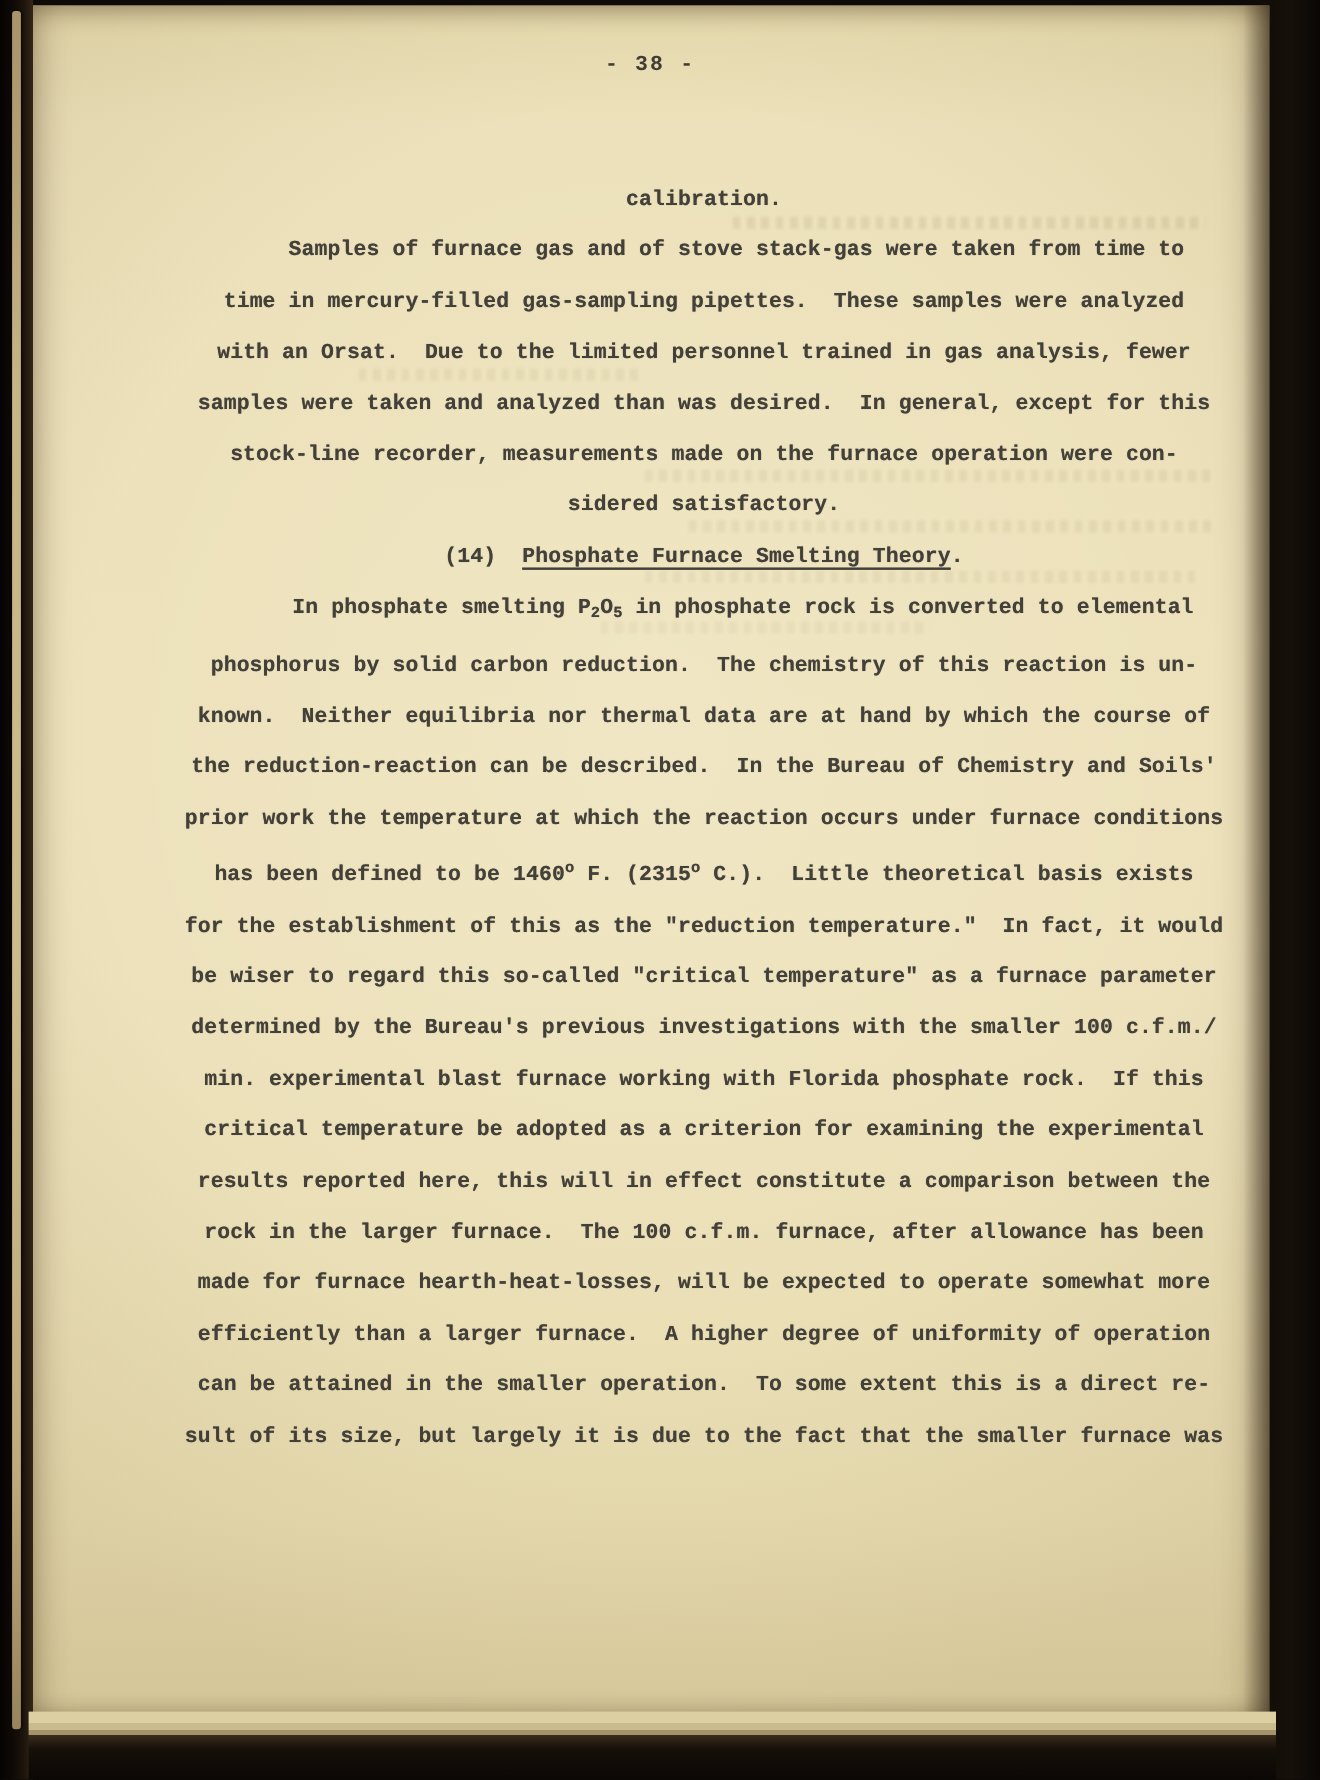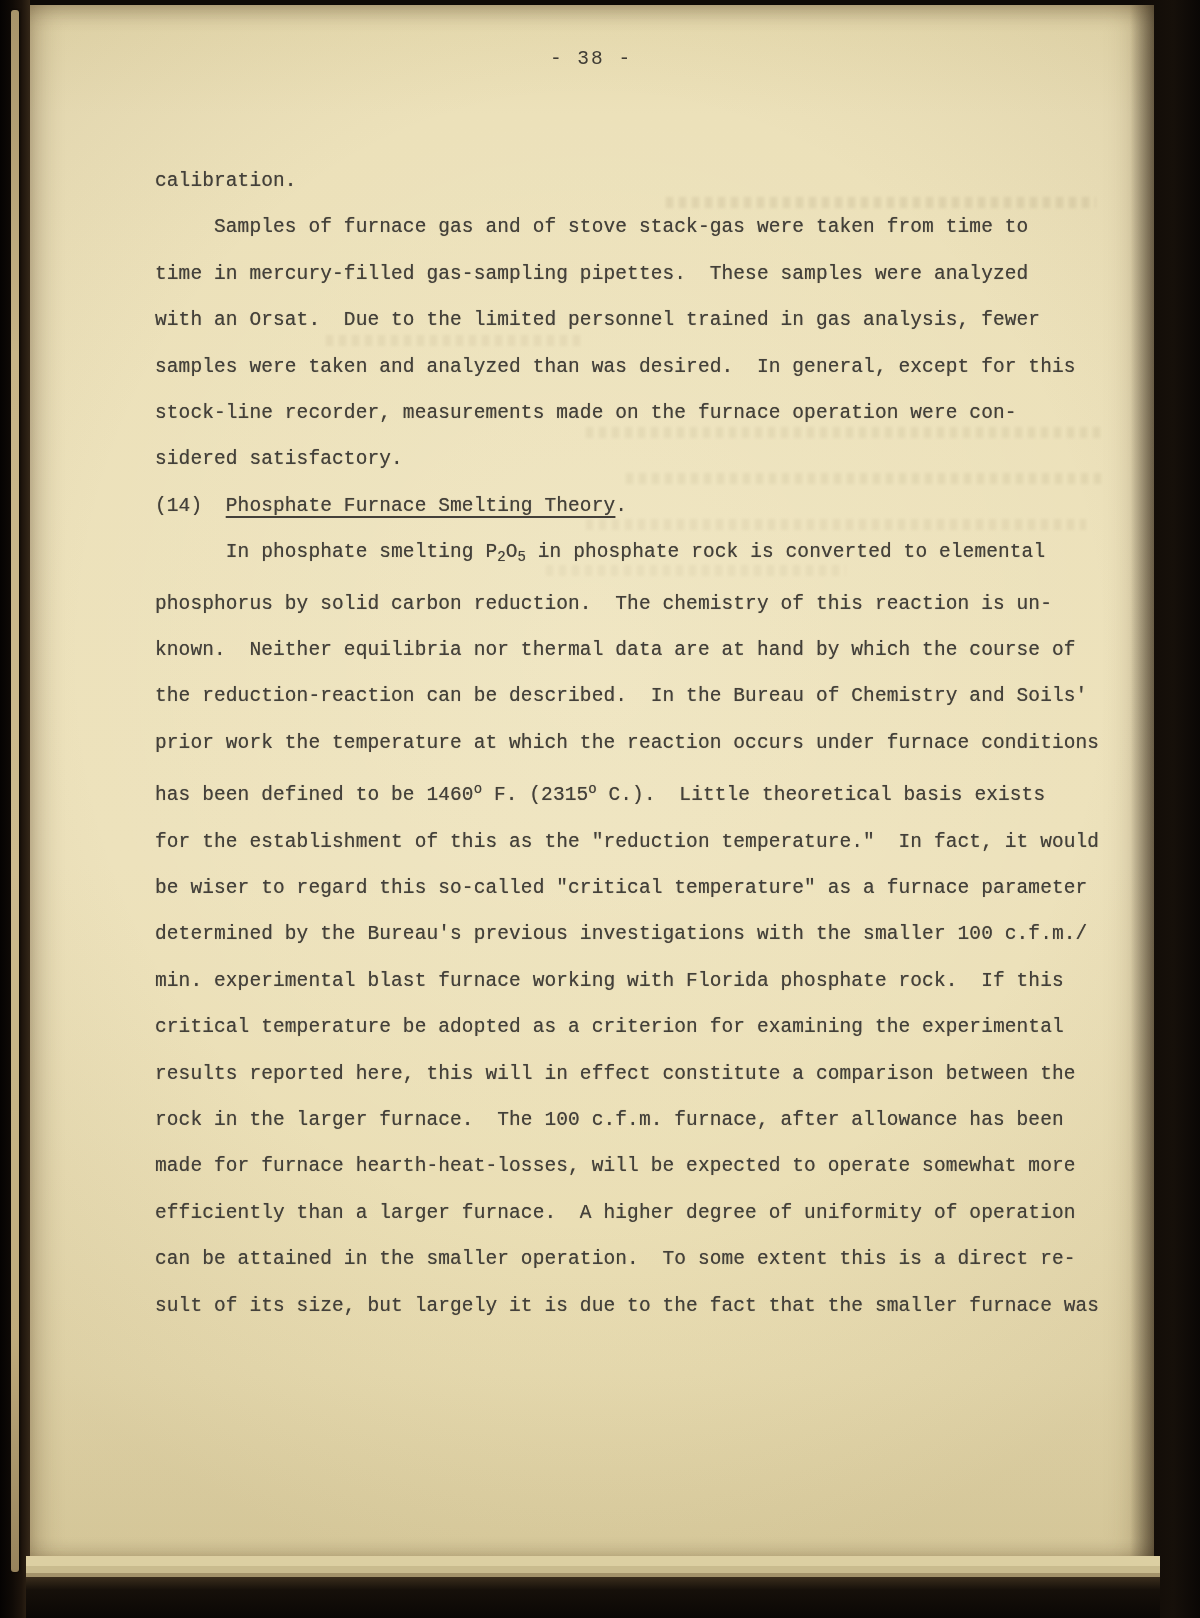--- a/index.html
+++ b/index.html
@@ -7,20 +7,21 @@
     padding: 0;
     background: #0e0a07;
   }
   .scan {
     position: relative;
     width: 1200px;
     height: 1618px;
     background: #0e0a07;
     overflow: hidden;
     font-family: "Liberation Mono", "DejaVu Sans Mono", monospace;
+    font-weight: bold;
   }
   
   .paper {
     position: absolute;
     left: 26px;
     top: 5px;
     right: 46px;
     bottom: 56px;
     background: linear-gradient(180deg, #e6daae 0%, #ece1ba 7%, #ede2bc 55%, #e9ddb2 88%, #dfd2a4 100%);
     box-shadow:
@@ -94,20 +95,21 @@
   .text-block {
     position: absolute;
     left: 155px;
     top: 158px;
     width: 970px;
     font-size: 19.5px;
     line-height: 46.4px;
     letter-spacing: 0.1px;
     color: #43403a;
     text-shadow: 0 0 0.7px rgba(58, 53, 43, 0.65);
+    text-align: center;
   }
   .line { white-space: pre; }
   .u {
     text-decoration: underline;
     text-decoration-thickness: 1.5px;
     text-underline-offset: 5px;
   }
   .sb { font-size: 0.72em; vertical-align: -0.28em; letter-spacing: 0; }
   .sp { font-size: 0.72em; vertical-align: 0.5em; letter-spacing: 0; }
   

